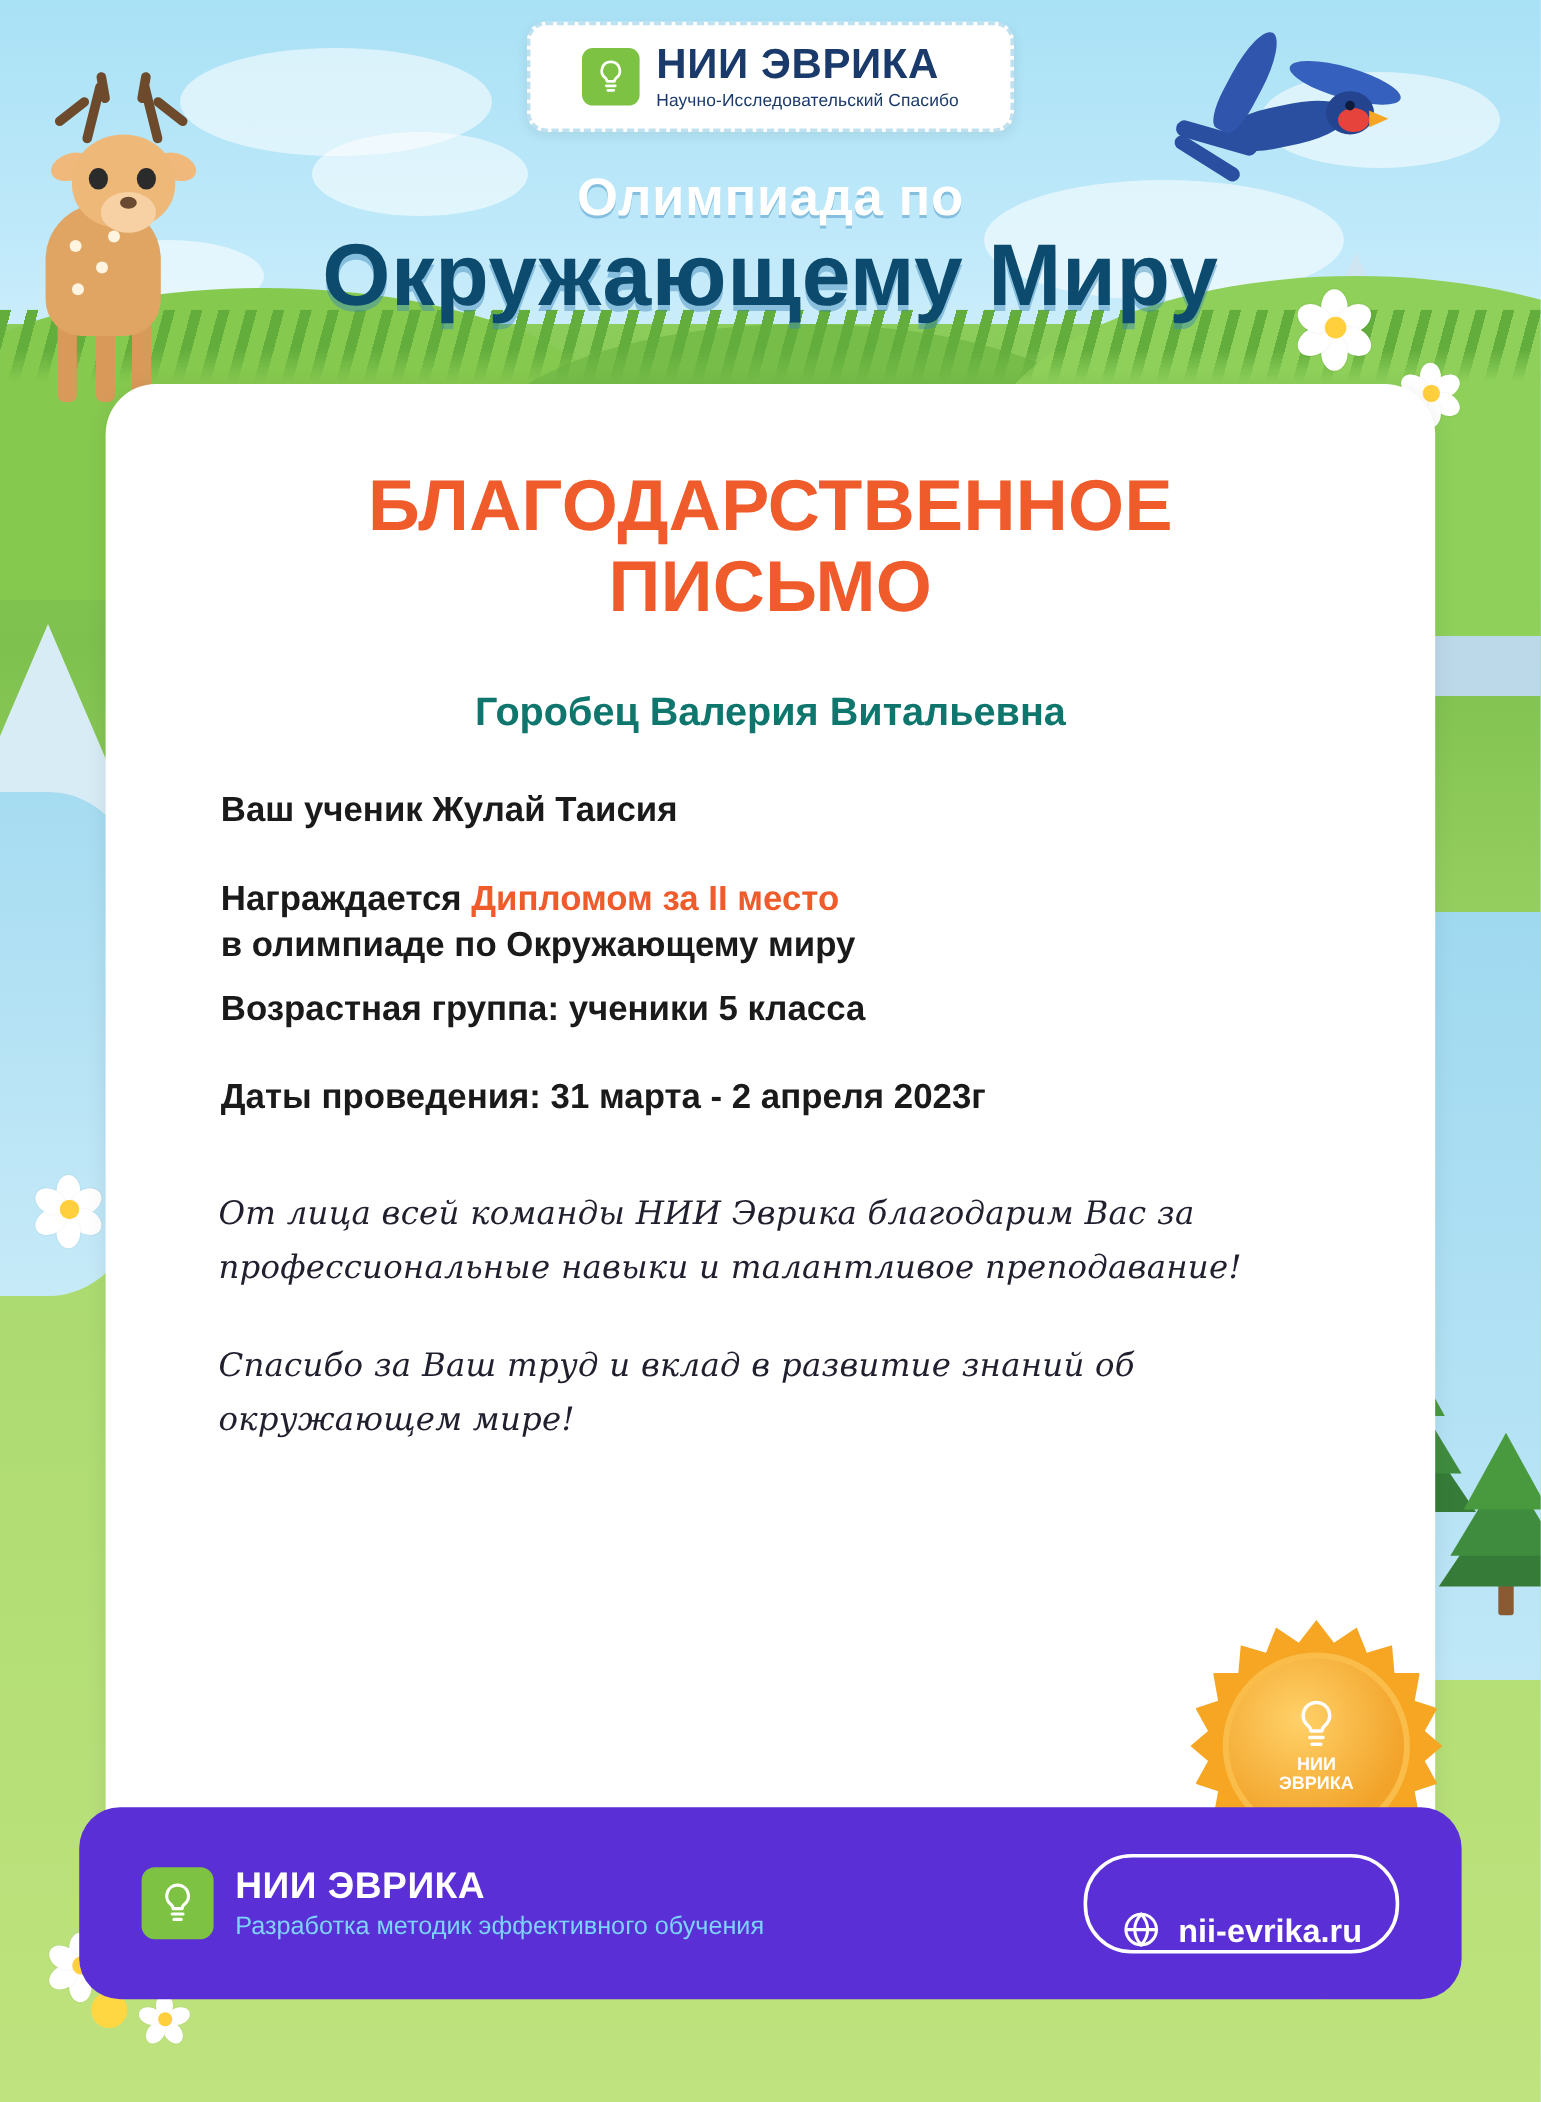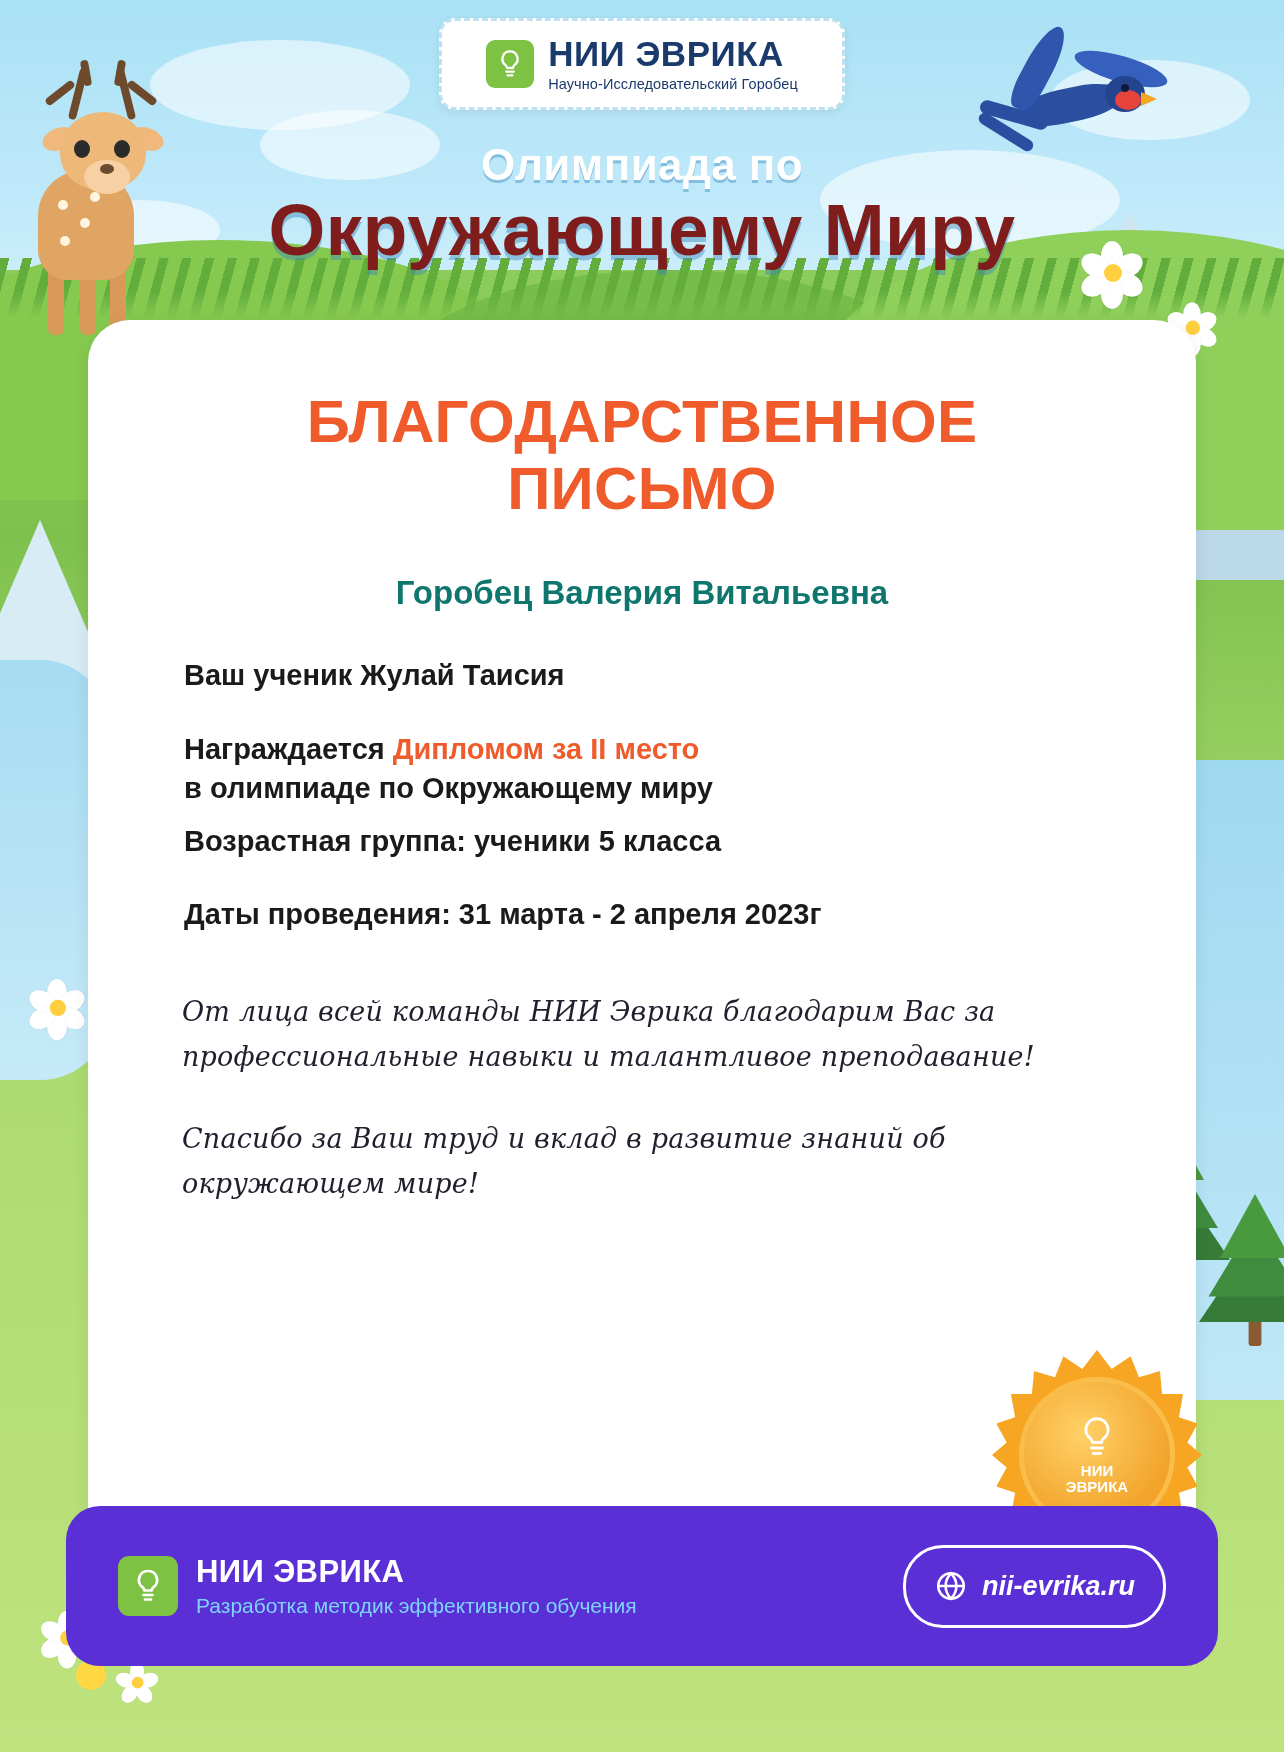--- a/index.html
+++ b/index.html
@@ -194,21 +194,21 @@
     font-size: 14.5px; color: #1a3a6b; margin-top: 5px; letter-spacing: .1px;
   }
 
   
   .title-wrap { position: absolute; top: 140px; left: 0; width: 100%; text-align: center; }
   .title-line1 {
     font-size: 44px; font-weight: 700; color: #fff; letter-spacing: .4px;
     text-shadow: 0 3px 0 rgba(65,140,190,.45);
   }
   .title-line2 {
-    font-size: 73px; font-weight: 700; color: #7f1d1d; margin-top: -2px;
+    font-size: 73px; font-weight: 700; color: #0c4a6e; margin-top: -2px;
     letter-spacing: .5px;
     text-shadow: 0 5px 0 rgba(60,135,185,.45);
   }
 
   
   .footer-bar {
     position: absolute; left: 66px; right: 66px; bottom: 86px;
     height: 160px; background: #5b2fd6; border-radius: 34px;
     display: flex; align-items: center; justify-content: space-between;
     padding: 0 52px;
@@ -216,22 +216,22 @@
   .footer-left { display: flex; align-items: center; gap: 18px; }
   .footer-bulb {
     width: 60px; height: 60px; background: #7dc242; border-radius: 11px;
     display:flex; align-items:center; justify-content:center;
   }
   .footer-bulb svg { width: 36px; height: 36px; }
   .footer-title { color:#fff; font-weight:700; font-size: 31px; letter-spacing:.4px; }
   .footer-sub { color:#7dd3fc; font-size: 21px; margin-top: 4px; }
   .url-pill {
     border: 3px solid #fff; border-radius: 40px; height: 83px;
-    display: flex; align-items: center; gap: 14px; padding: 0 28px;
-    color: #fff; font-size: 27px; font-weight: 700; font-style: italic;
+    display: flex; align-items: flex-end; gap: 14px; padding: 0 28px;
+    color: #fff; font-size: 27px; font-weight: 700;
   }
   .globe { width: 34px; height: 34px; flex: 0 0 auto; }
 
   
   .card {
     position: absolute; left: 88px; right: 88px; top: 320px; bottom: 172px;
     background: #fff; border-radius: 42px;
     box-shadow: 0 4px 18px rgba(0,0,0,.08);
     padding: 58px 58px 0 58px;
   }
@@ -425,21 +425,21 @@
   </div>
 
   <div class="logo-tab">
     <div class="logo-bulb">
       <svg viewBox="0 0 24 24" fill="none" stroke="#ffffff" stroke-width="1.8" stroke-linecap="round" stroke-linejoin="round">
         <path d="M9 18h6M10 21h4M12 2a6 6 0 0 0-3.5 10.9c.5.4.8 1 .9 1.6l.1.5h5l.1-.5c.1-.6.4-1.2.9-1.6A6 6 0 0 0 12 2z"></path>
       </svg>
     </div>
     <div>
       <div class="logo-text-main">НИИ ЭВРИКА</div>
-      <div class="logo-text-sub">Научно-Исследовательский Горобец</div>
+      <div class="logo-text-sub">Научно-Исследовательский Спасибо</div>
     </div>
   </div>
 
   <div class="title-wrap">
     <div class="title-line1">Олимпиада по</div>
     <div class="title-line2">Окружающему Миру</div>
   </div>
 
   <div class="card">
     <div class="doc-title">

